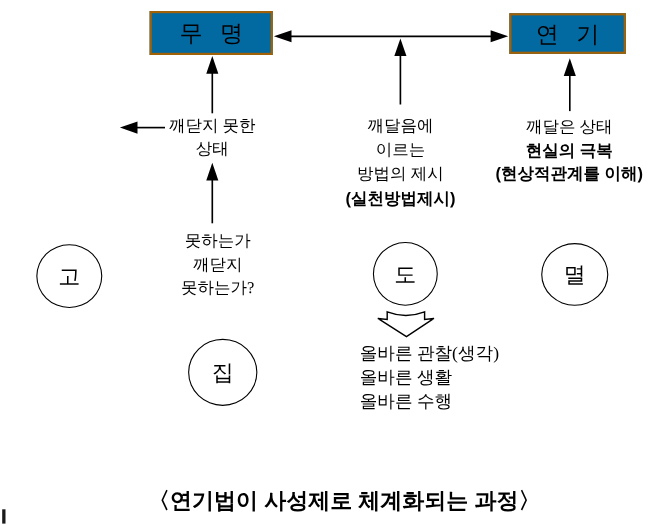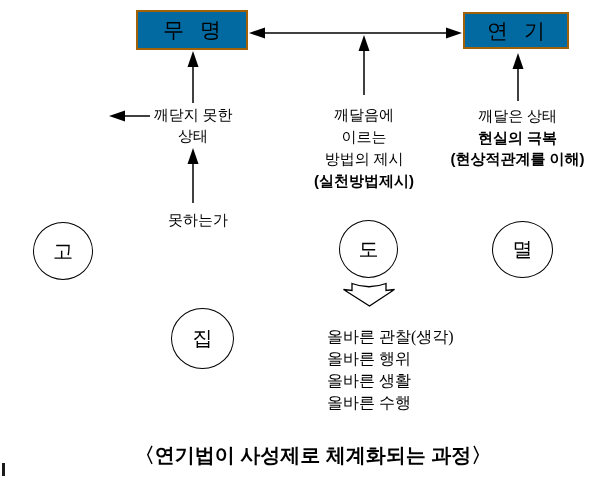--- a/index.html
+++ b/index.html
@@ -129,20 +129,22 @@
   <div class="txt" style="left:133px; top:105px; width:120px;">
     <div>깨닫지 못한</div>
     <div>상태</div>
   </div>
 
   <div class="txt" style="left:0px; top:136px; width:112px; line-height:20px;">
   </div>
 
   <div class="txt" style="left:138px; top:210px; width:120px;">
     <div>못하는가</div>
+    <div>깨닫지</div>
+    <div>못하는가?</div>
   </div>
 
   <div class="txt" style="left:304px; top:104px; width:120px; line-height:22px;">
     <div>깨달음에</div>
     <div>이르는</div>
     <div>방법의 제시</div>
     <div class="b">(실천방법제시)</div>
   </div>
 
   <div class="txt" style="left:427px; top:106px; width:181px;">
@@ -157,23 +159,22 @@
   <div class="circle" style="left:171px; top:308px; width:63px; height:61px;">
     <span>집</span>
   </div>
   <div class="circle" style="left:339px; top:220px; width:59px; height:58px;">
     <span>도</span>
   </div>
   <div class="circle" style="left:492px; top:221px; width:61px; height:57px;">
     <span>멸</span>
   </div>
 
-  <div class="list" style="left:327px; top:311px;margin-top:15px;">
+  <div class="list" style="left:327px; top:311px;">
     <div>올바른 관찰(생각)</div>
-    <div>올바른 행위</div>
     <div>올바른 생활</div>
     <div>올바른 수행</div>
   </div>
 
   <div class="caption">〈연기법이 사성제로 체계화되는 과정〉</div>
 
   <div class="cursor-bar"></div>
 
 </div>
 

